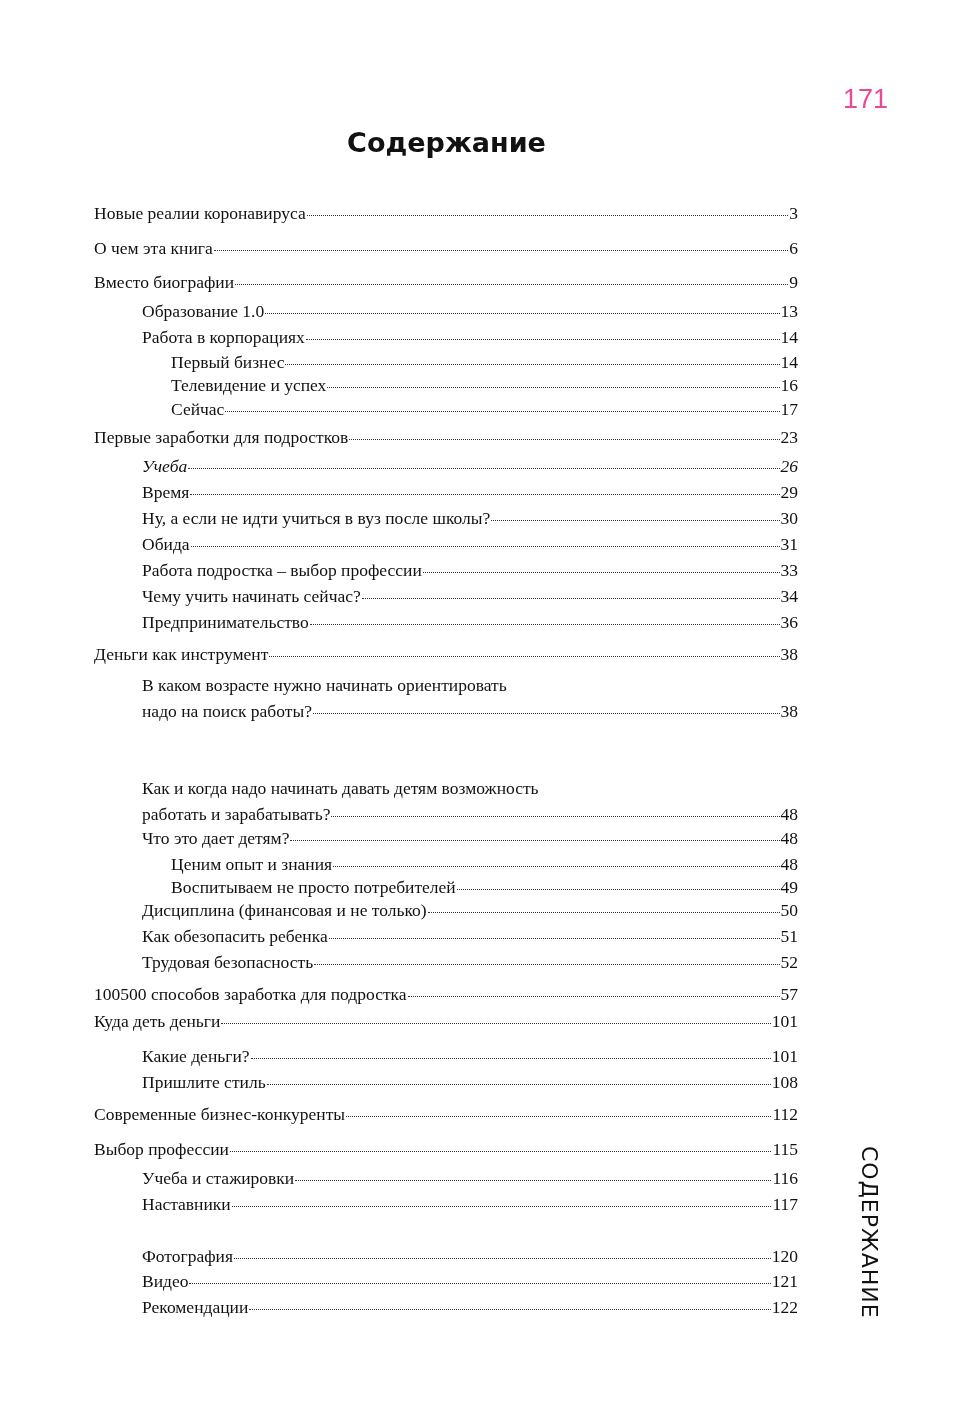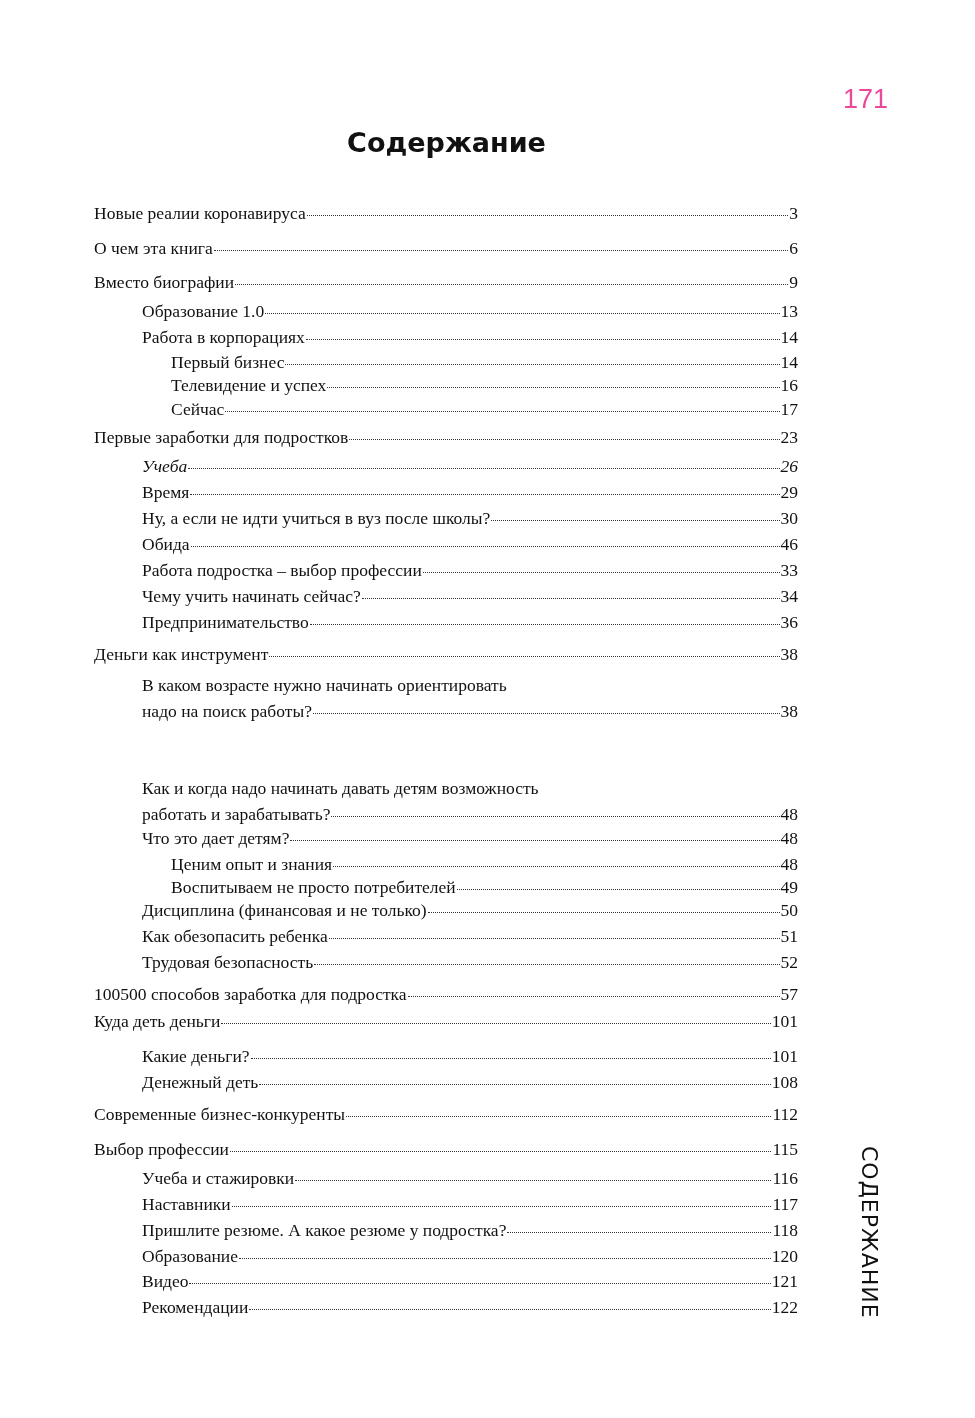--- a/index.html
+++ b/index.html
@@ -124,21 +124,21 @@
       <div class="row">
         <span class="label">Ну, а если не идти учиться в вуз после школы?</span>
         <span class="leader"></span>
         <span class="page">30</span>
       </div>
     </div>
     <div class="entry lvl1" style="top: 533px;">
       <div class="row">
         <span class="label">Обида</span>
         <span class="leader"></span>
-        <span class="page">46</span>
+        <span class="page">31</span>
       </div>
     </div>
     <div class="entry lvl1" style="top: 559px;">
       <div class="row">
         <span class="label">Работа подростка – выбор профессии</span>
         <span class="leader"></span>
         <span class="page">33</span>
       </div>
     </div>
     <div class="entry lvl1" style="top: 585px;">
@@ -236,21 +236,21 @@
     </div>
     <div class="entry lvl1" style="top: 1045px;">
       <div class="row">
         <span class="label">Какие деньги?</span>
         <span class="leader"></span>
         <span class="page">101</span>
       </div>
     </div>
     <div class="entry lvl1" style="top: 1071px;">
       <div class="row">
-        <span class="label">Денежный деть</span>
+        <span class="label">Пришлите стиль</span>
         <span class="leader"></span>
         <span class="page">108</span>
       </div>
     </div>
     <div class="entry lvl0" style="top: 1103px;">
       <div class="row">
         <span class="label">Современные бизнес-конкуренты</span>
         <span class="leader"></span>
         <span class="page">112</span>
       </div>
@@ -269,30 +269,23 @@
         <span class="page">116</span>
       </div>
     </div>
     <div class="entry lvl1" style="top: 1193px;">
       <div class="row">
         <span class="label">Наставники</span>
         <span class="leader"></span>
         <span class="page">117</span>
       </div>
     </div>
-    <div class="entry lvl1" style="top: 1219px;">
-      <div class="row">
-        <span class="label">Пришлите резюме. А какое резюме у подростка?</span>
-        <span class="leader"></span>
-        <span class="page">118</span>
-      </div>
-    </div>
     <div class="entry lvl1" style="top: 1245px;">
       <div class="row">
-        <span class="label">Образование</span>
+        <span class="label">Фотография</span>
         <span class="leader"></span>
         <span class="page">120</span>
       </div>
     </div>
     <div class="entry lvl1" style="top: 1270px;">
       <div class="row">
         <span class="label">Видео</span>
         <span class="leader"></span>
         <span class="page">121</span>
       </div>

